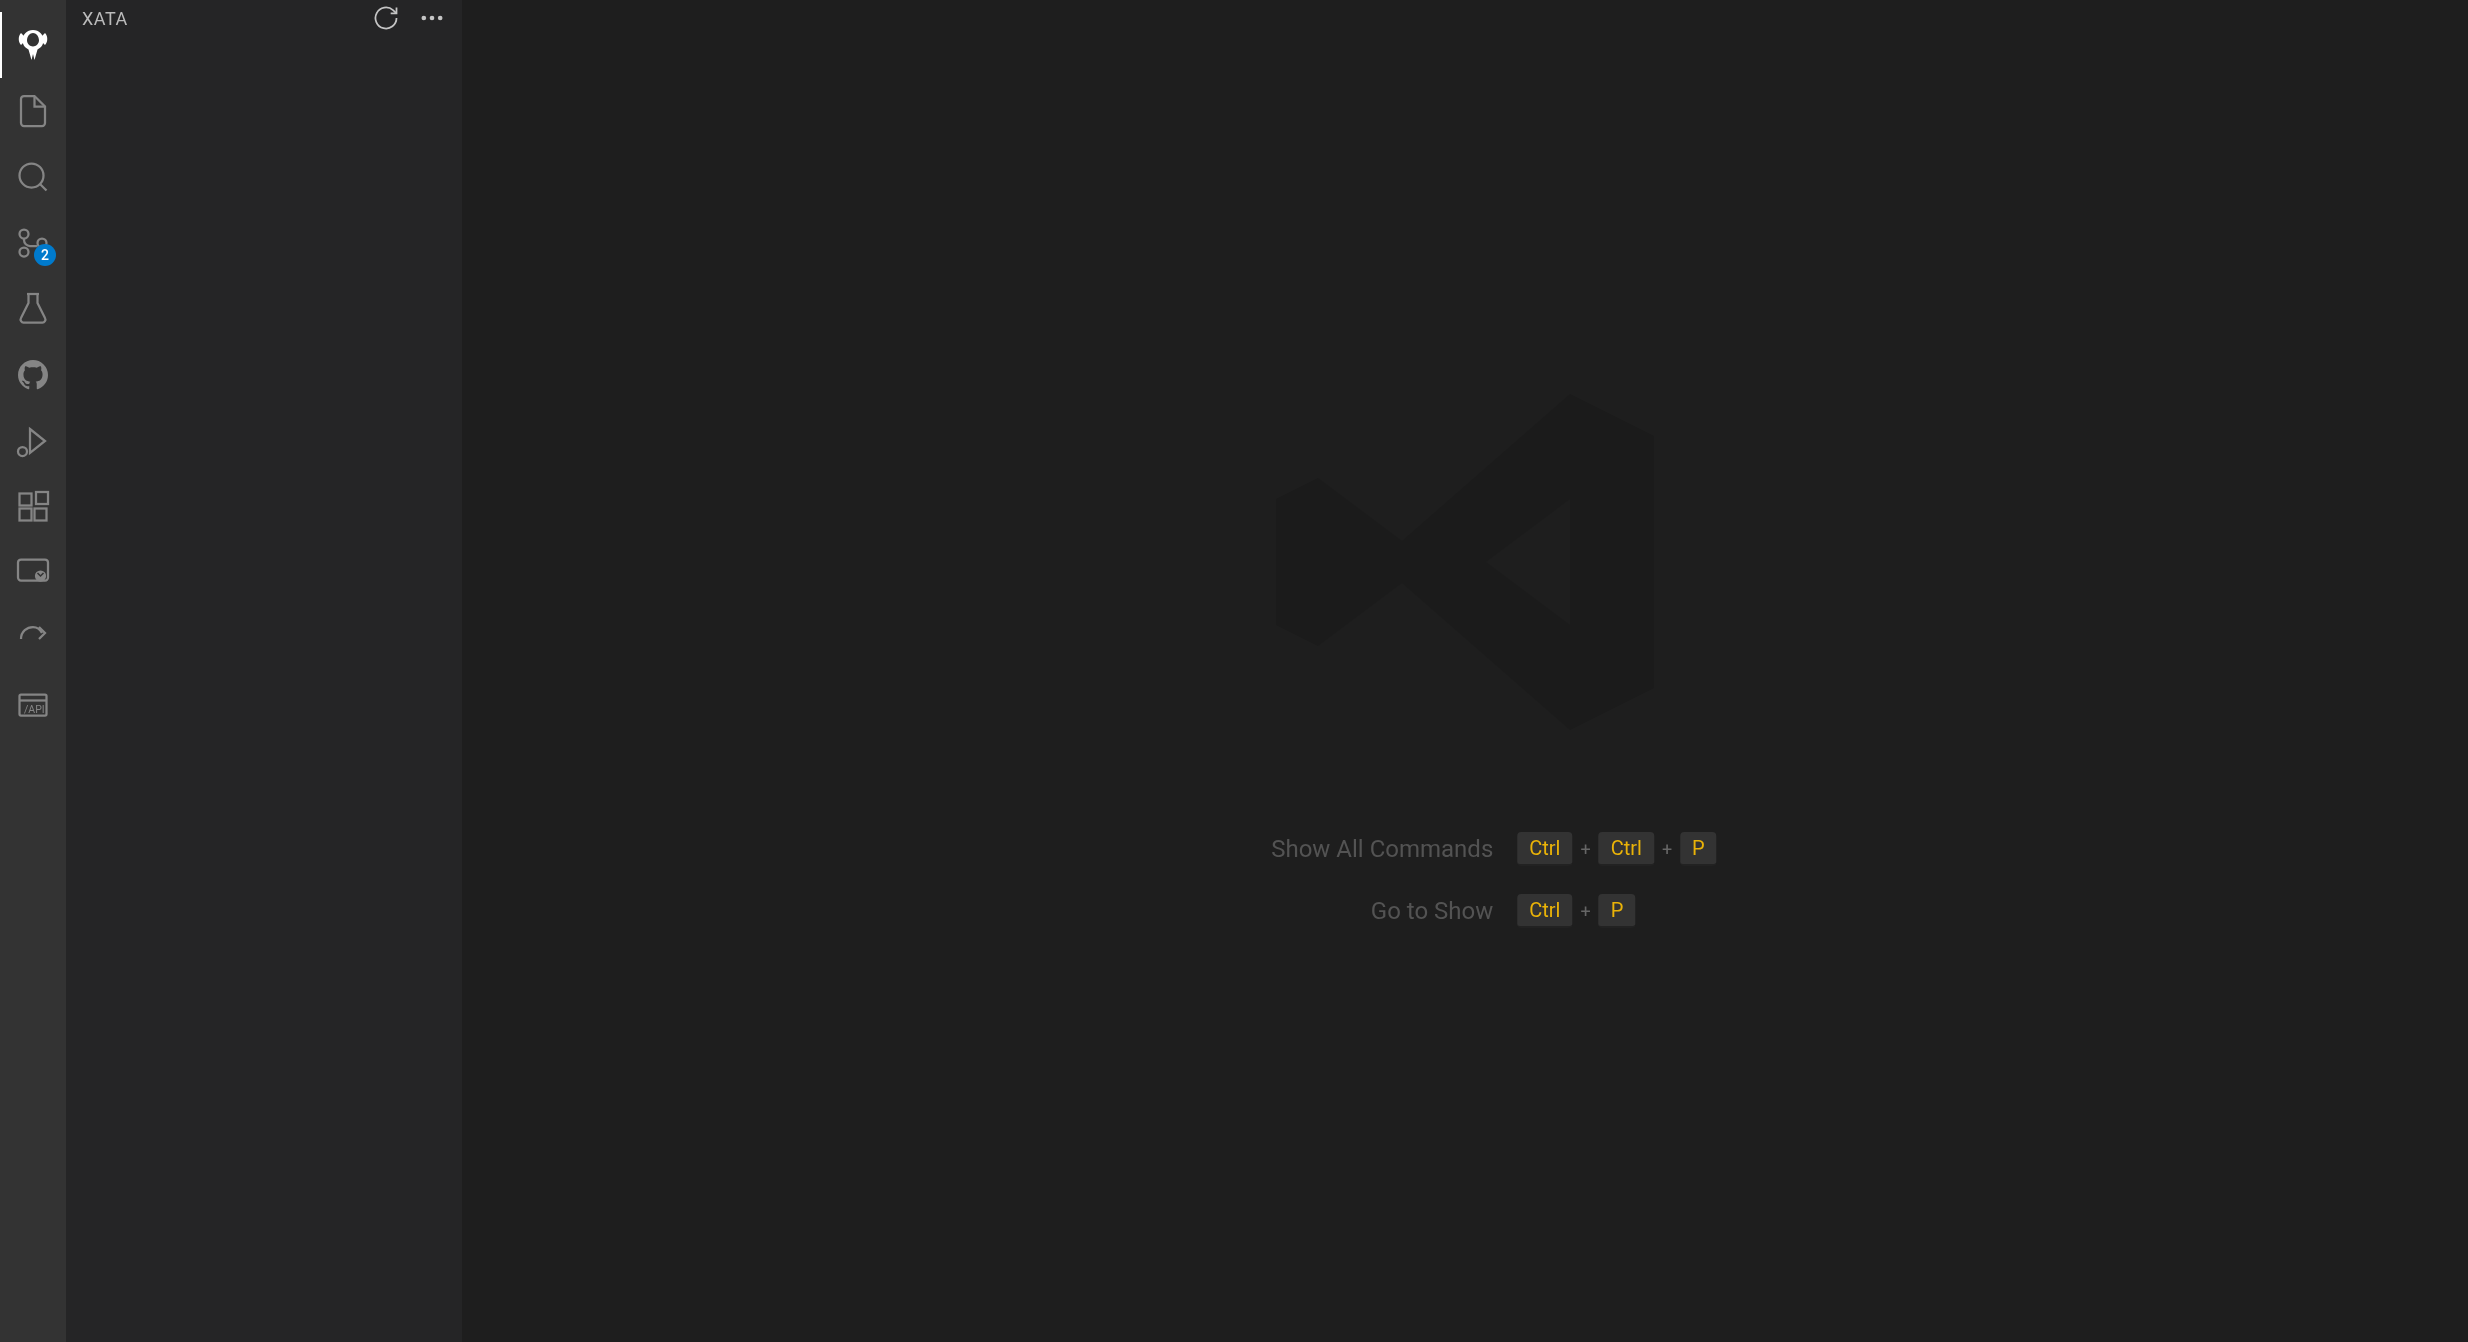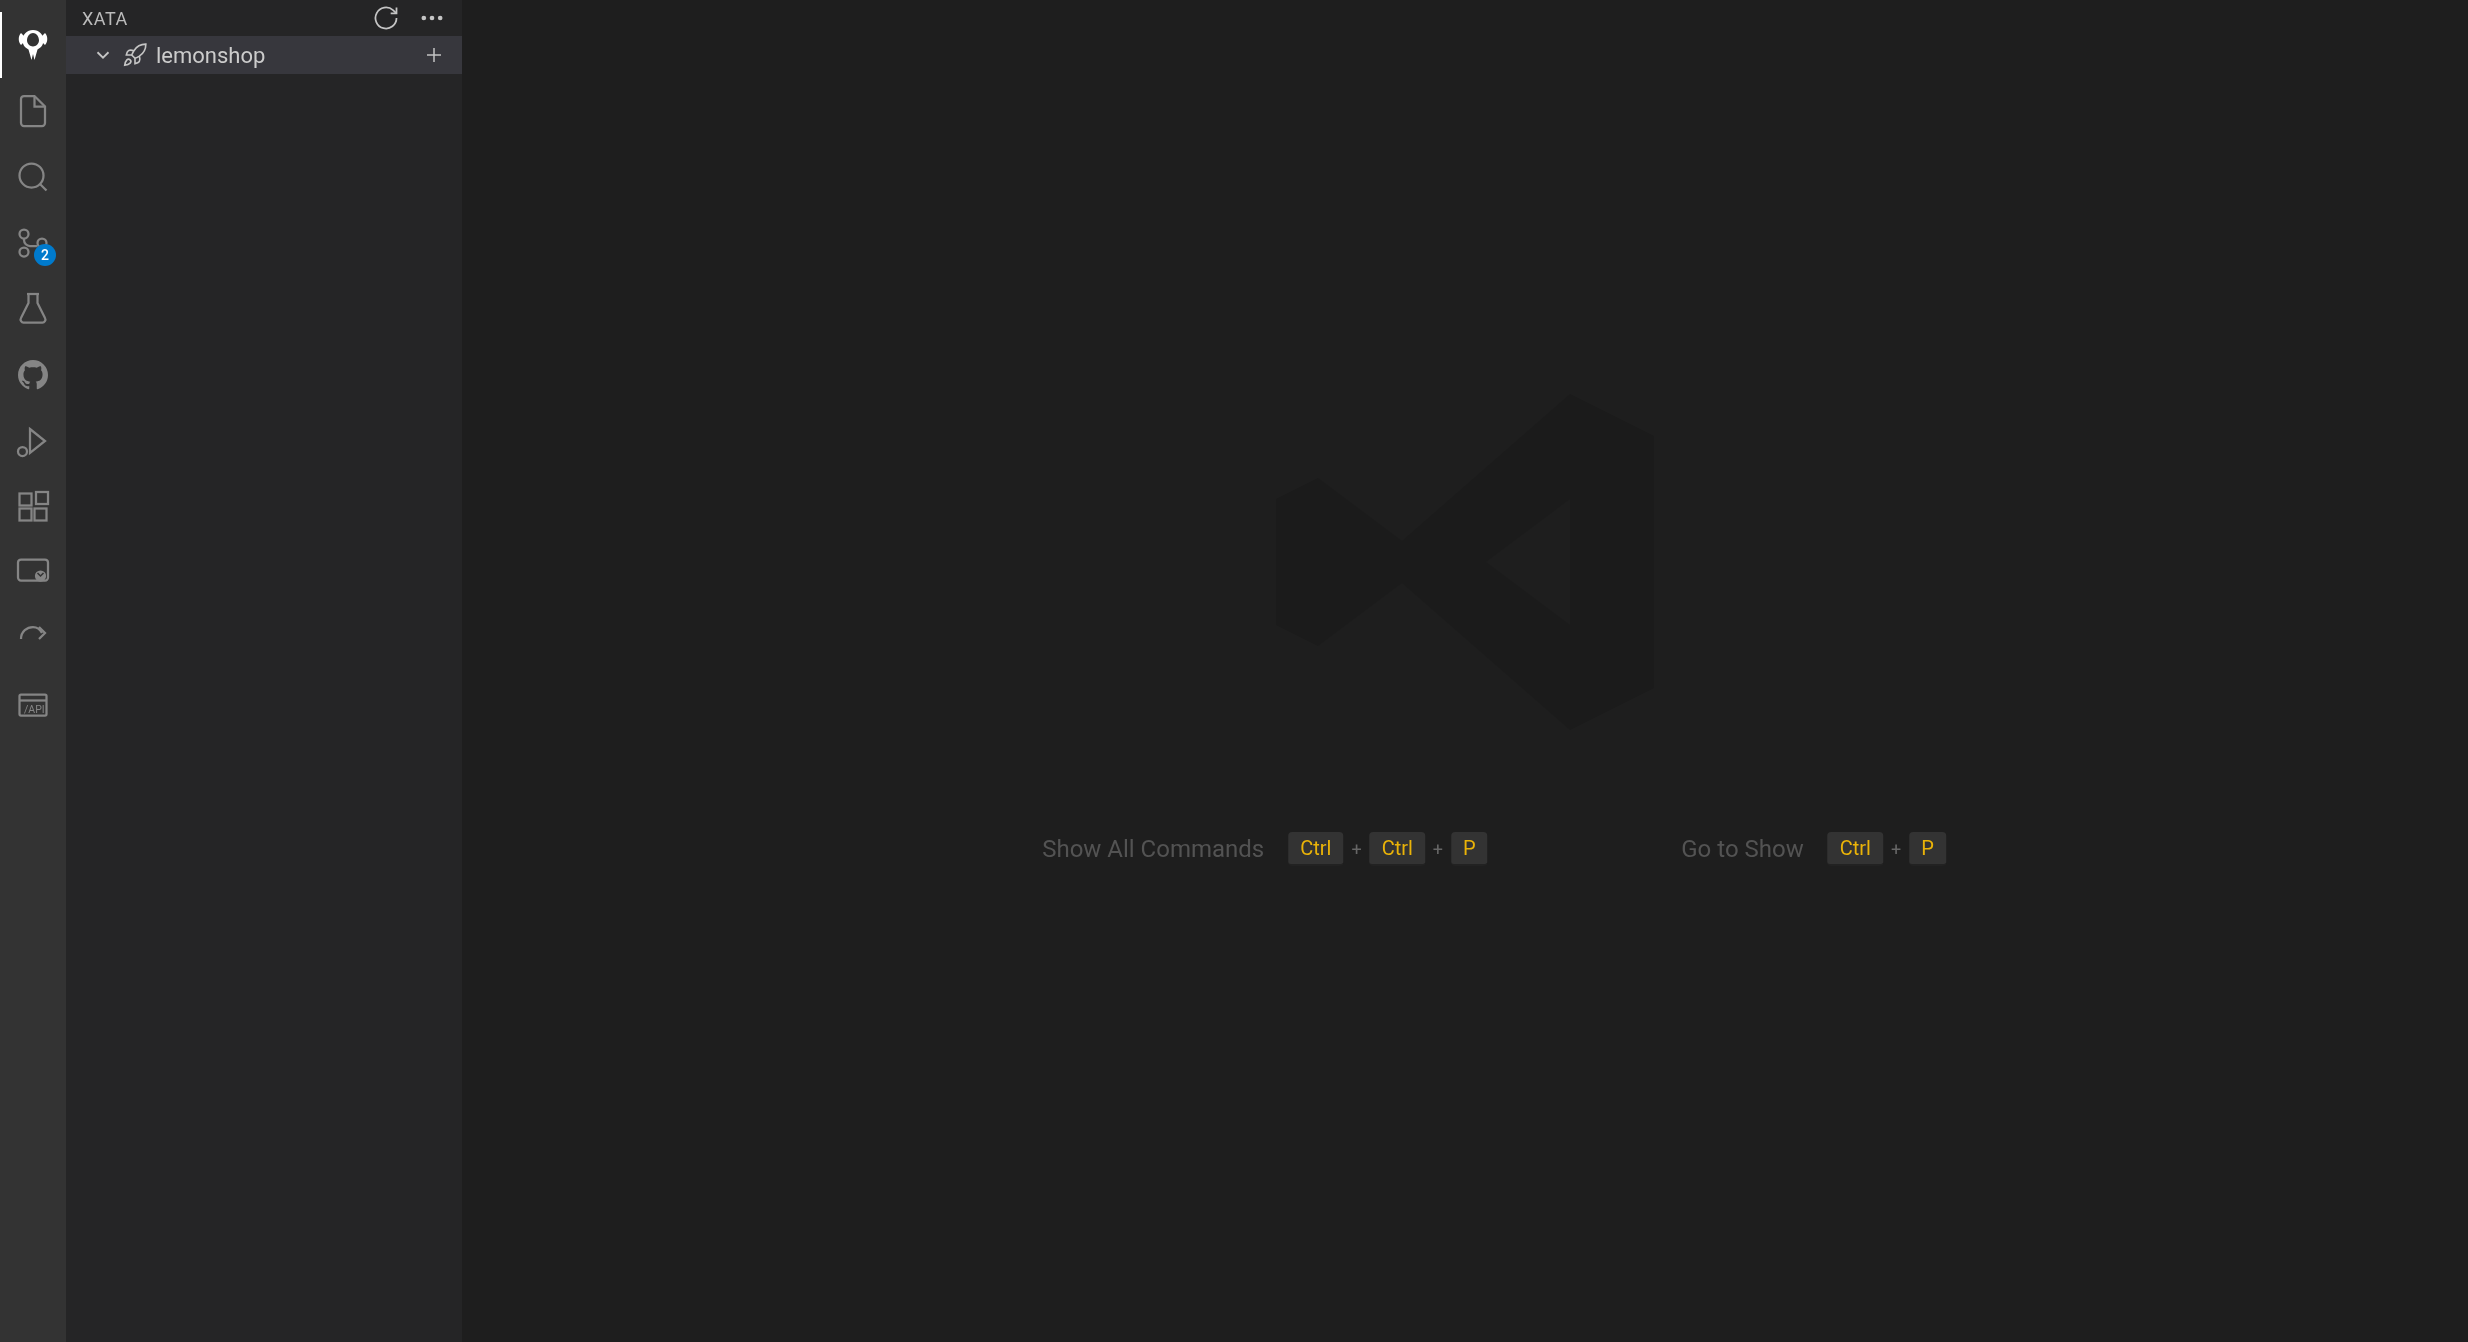--- a/index.html
+++ b/index.html
@@ -163,22 +163,22 @@
       width: 420px;
       height: 420px;
     }
     
     .shortcuts {
       position: absolute;
       top: 62%;
       left: 50%;
       transform: translateX(-50%);
       display: flex;
-      flex-direction: row;
-      gap: 36px;
+      flex-direction: column;
+      gap: 28px;
     }
     
     .shortcut-row {
       display: flex;
       align-items: center;
       gap: 24px;
     }
     
     .shortcut-label {
       color: #535353;
@@ -292,36 +292,20 @@
       <svg class="sidebar-action-icon" viewBox="0 0 24 24" fill="none" stroke="currentColor" stroke-width="1.5">
         <path d="M21 12a9 9 0 1 1-3-6.7L21 8"></path>
         <polyline points="21 3 21 8 16 8"></polyline>
       </svg>
       <svg class="sidebar-action-icon" viewBox="0 0 24 24" fill="currentColor">
         <circle cx="5" cy="12" r="2"></circle>
         <circle cx="12" cy="12" r="2"></circle>
         <circle cx="19" cy="12" r="2"></circle>
       </svg>
     </div>
-  </div>
-  <div class="tree-item">
-    <svg class="tree-chevron" viewBox="0 0 24 24" fill="none" stroke="currentColor" stroke-width="2">
-      <polyline points="6 9 12 15 18 9"></polyline>
-    </svg>
-    <svg class="tree-icon" viewBox="0 0 24 24" fill="none" stroke="currentColor" stroke-width="1.5">
-      <path d="M4.5 16.5c-1.5 1.5-2 5-2 5s3.5-.5 5-2c.83-.83.83-2.17 0-3-.83-.83-2.17-.83-3 0z"></path>
-      <path d="M12 15l-3-3a22 22 0 0 1 2-3.95A12.88 12.88 0 0 1 22 2c0 2.72-.78 7.5-6 11a22 22 0 0 1-4 2z"></path>
-      <path d="M9 12H4s.55-3.03 2-4c1.62-1.08 5 0 5 0"></path>
-      <path d="M12 15v5s3.03-.55 4-2c1.08-1.62 0-5 0-5"></path>
-    </svg>
-    <span class="tree-label">lemonshop</span>
-    <svg class="tree-action" viewBox="0 0 24 24" fill="none" stroke="currentColor" stroke-width="1.5">
-      <line x1="12" y1="5" x2="12" y2="19"></line>
-      <line x1="5" y1="12" x2="19" y2="12"></line>
-    </svg>
   </div>
 </div>
 
 <div class="editor-area">
   <div class="watermark">
     <svg viewBox="0 0 100 100" fill="#151515">
       <path d="M 75 10 L 95 20 L 95 80 L 75 90 L 35 55 L 15 70 L 5 65 L 5 35 L 15 30 L 35 45 L 75 10 Z M 75 35 L 55 50 L 75 65 Z"></path>
     </svg>
   </div>
   <div class="shortcuts">

